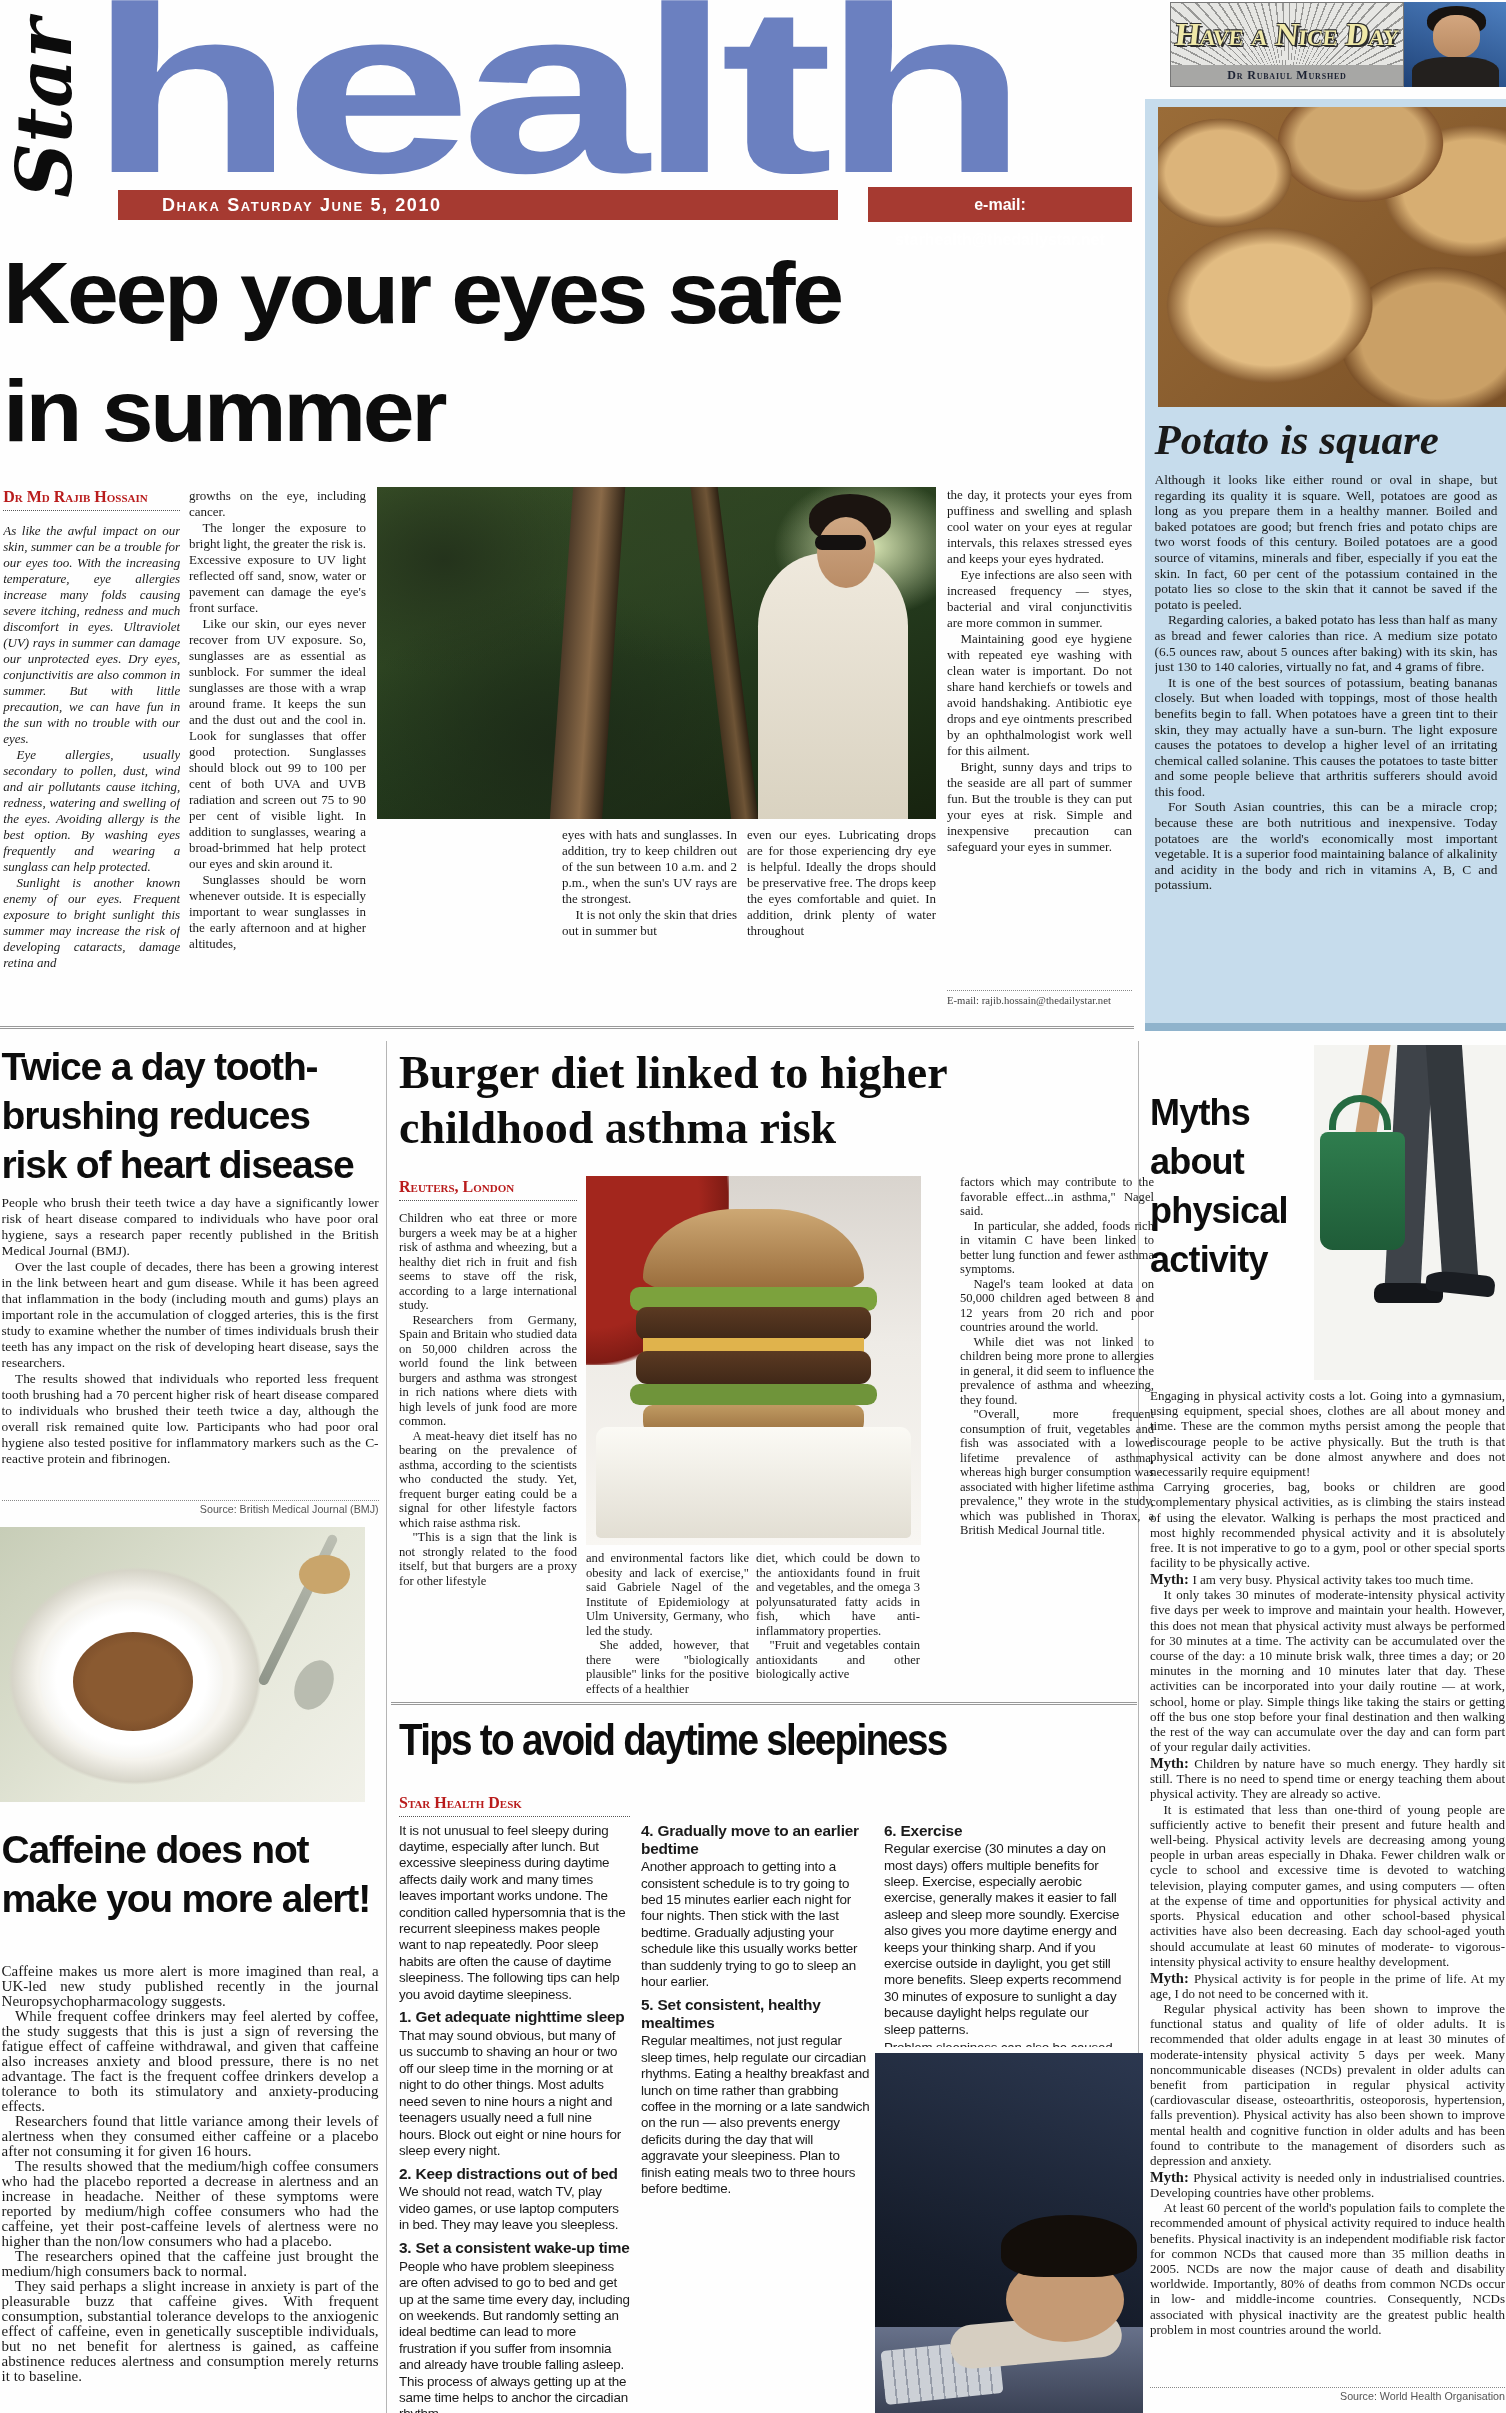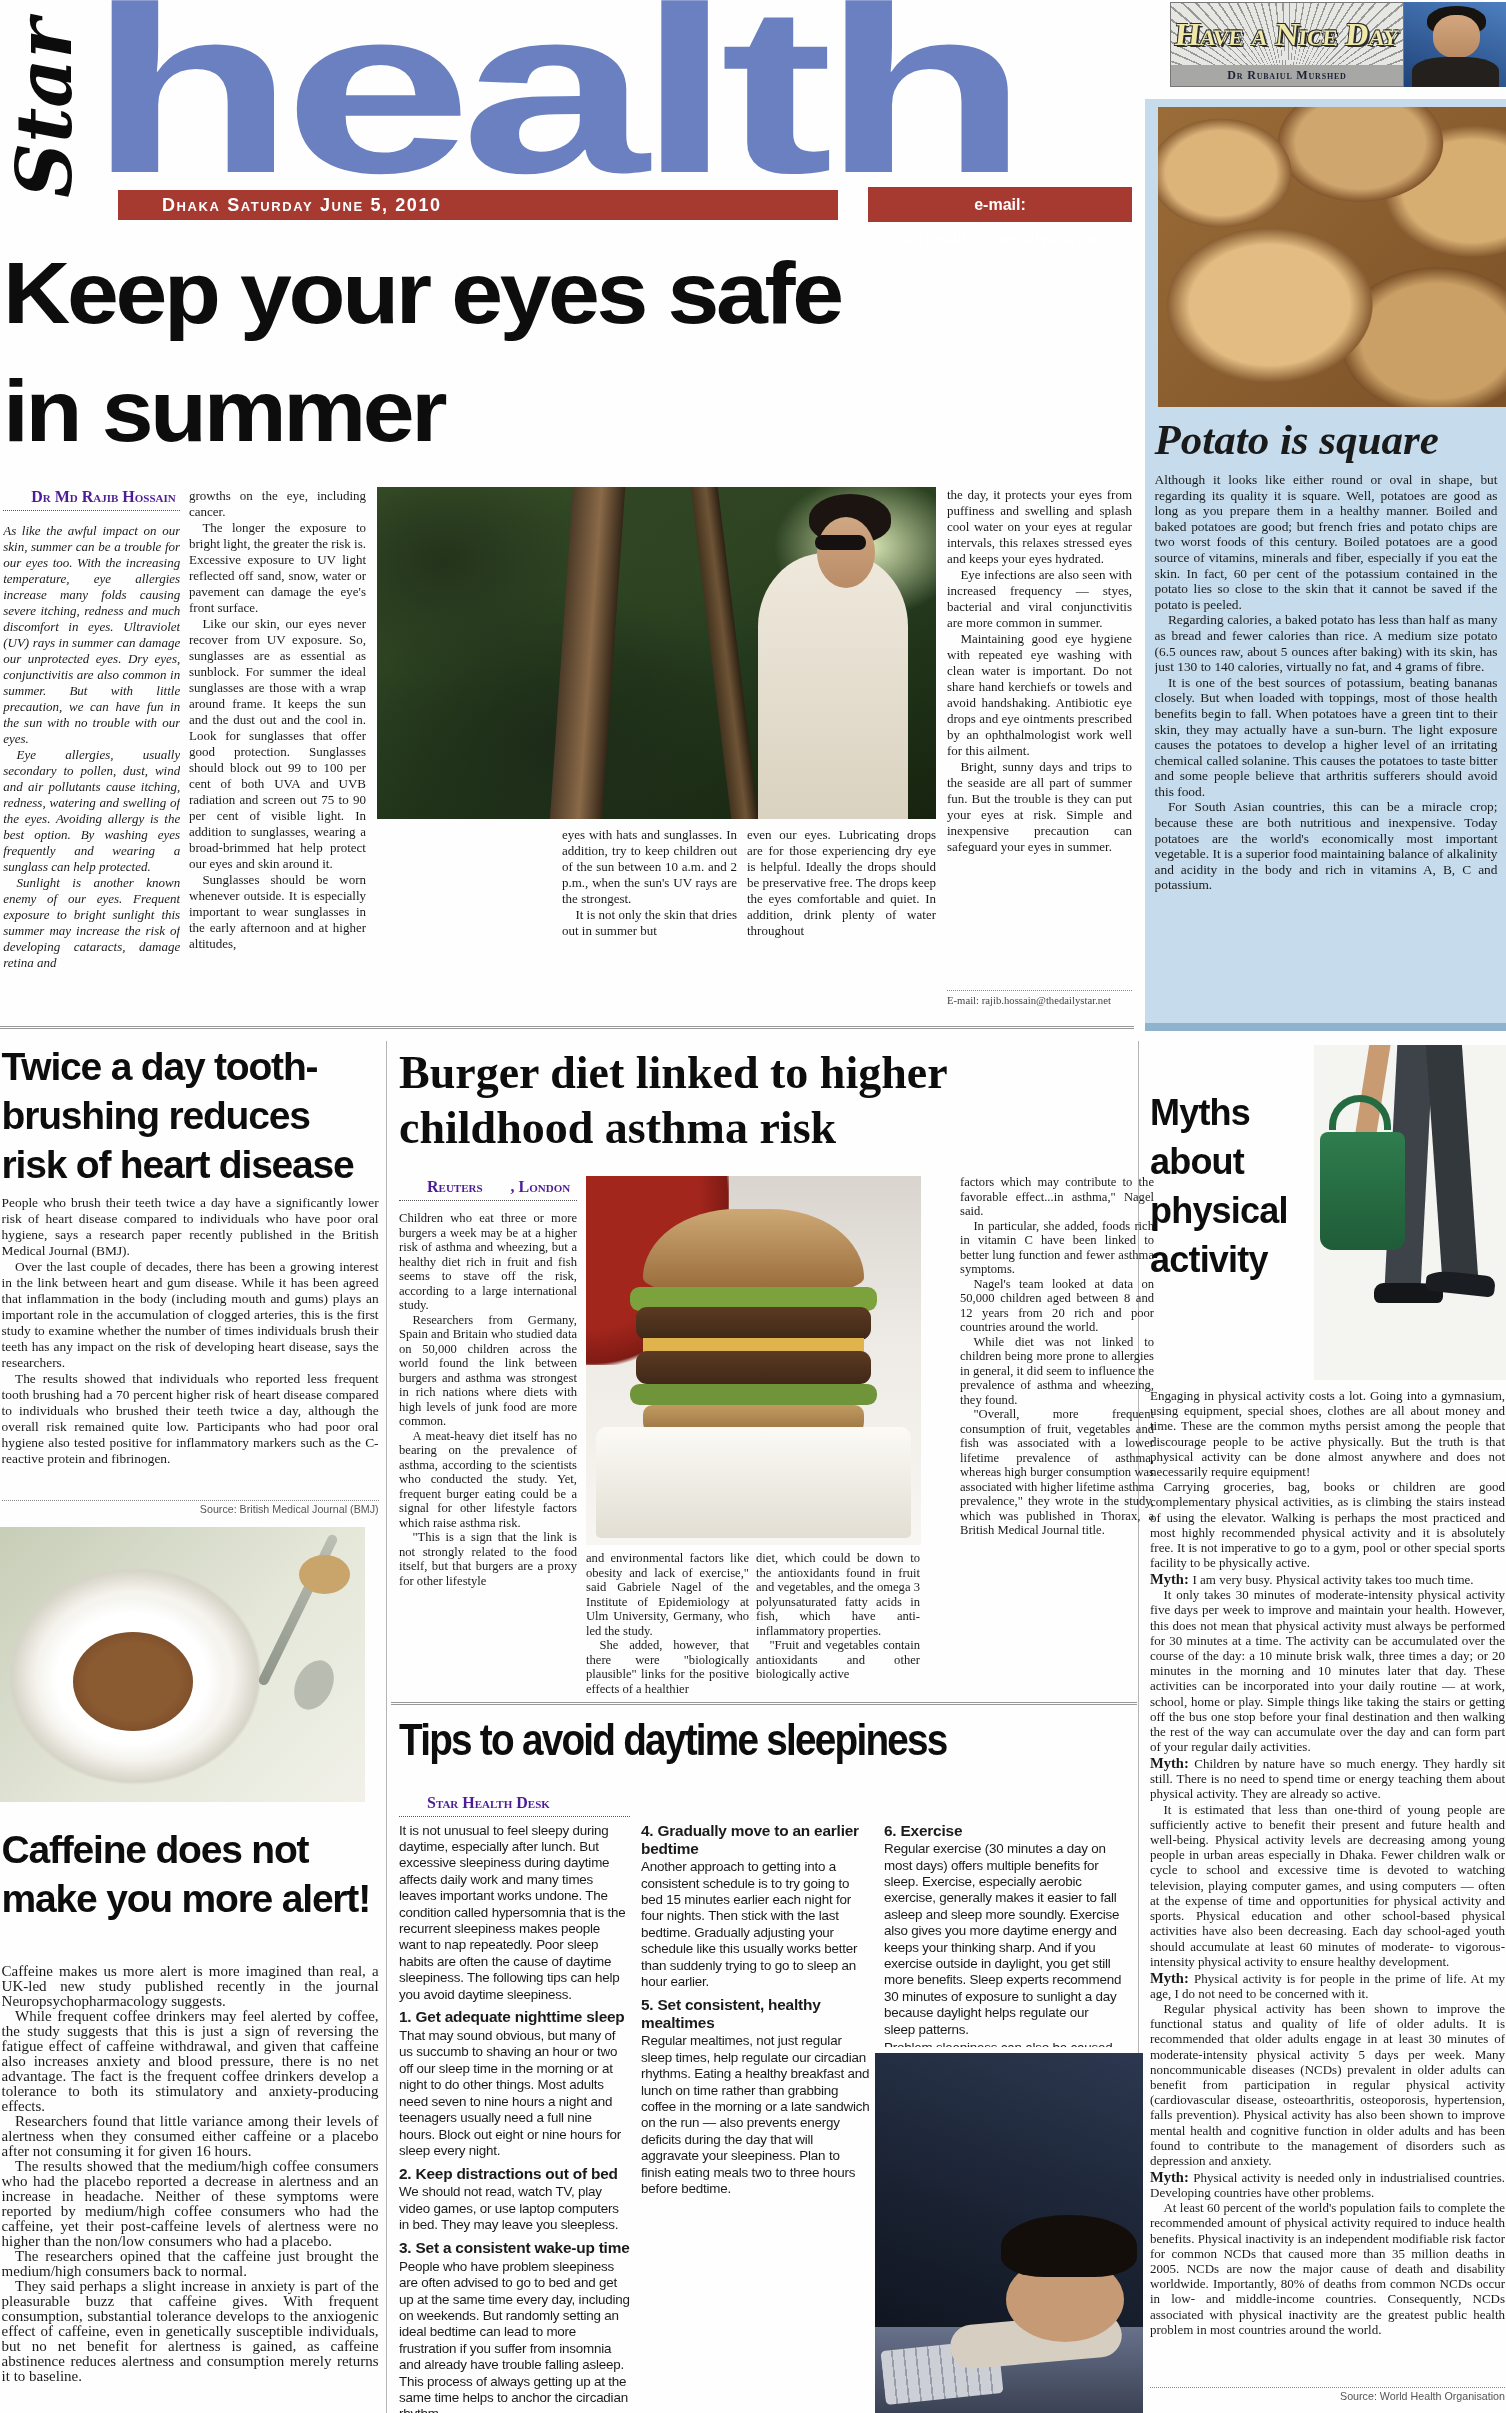--- a/index.html
+++ b/index.html
@@ -27,21 +27,21 @@
   
   .headline{font-family:"Liberation Sans",sans-serif;font-weight:bold;color:#0d0d0d;}
   .headline p{margin:0;white-space:nowrap;}
   .h-eyes{font-size:88px;line-height:118px;letter-spacing:-3.2px;transform:scaleX(1.06);transform-origin:left top;}
   .h-tooth,.h-caffeine{font-size:39px;line-height:49px;letter-spacing:-1.2px;}
   .h-burger{font-family:"Liberation Serif",serif;font-size:46px;line-height:55px;font-weight:bold;letter-spacing:0;}
   .h-tips{font-weight:bold;font-size:44px;letter-spacing:-2px;transform:scaleX(0.88);transform-origin:left top;}
   .h-myths{font-size:36px;line-height:49px;letter-spacing:-0.8px;}
   .h-potato{font-family:"Liberation Serif",serif;font-style:italic;font-weight:bold;font-size:43px;}
   
-  .byline{font-weight:bold;font-variant:small-caps;font-size:16px;color:#4c1d95;margin-left:28px;}
+  .byline{font-weight:bold;font-variant:small-caps;font-size:16px;color:#b91c1c;}
   .dots{border-top:1.6px dotted #555;height:0;margin:4px 0 5.5px;}
   .hrule{height:3.2px;border-top:0.8px solid #999;border-bottom:0.8px solid #999;}
   .vrule{width:0.8px;background:#b5b5b5;}
   .source{font-family:"Liberation Sans",sans-serif;font-size:10.7px;color:#555;text-align:right;border-top:1.6px dotted #888;padding-top:2.4px;}
   .note{font-size:10.7px;color:#444;border-top:1.6px dotted #888;padding-top:3.2px;}
   
   .justify p{margin:0;text-align:justify;text-indent:13.4px;}
   .justify p:first-child{text-indent:0;}
   .eyes-body{font-size:13px;line-height:16px;}
   .potato-body{font-size:13.4px;line-height:15.6px;}

